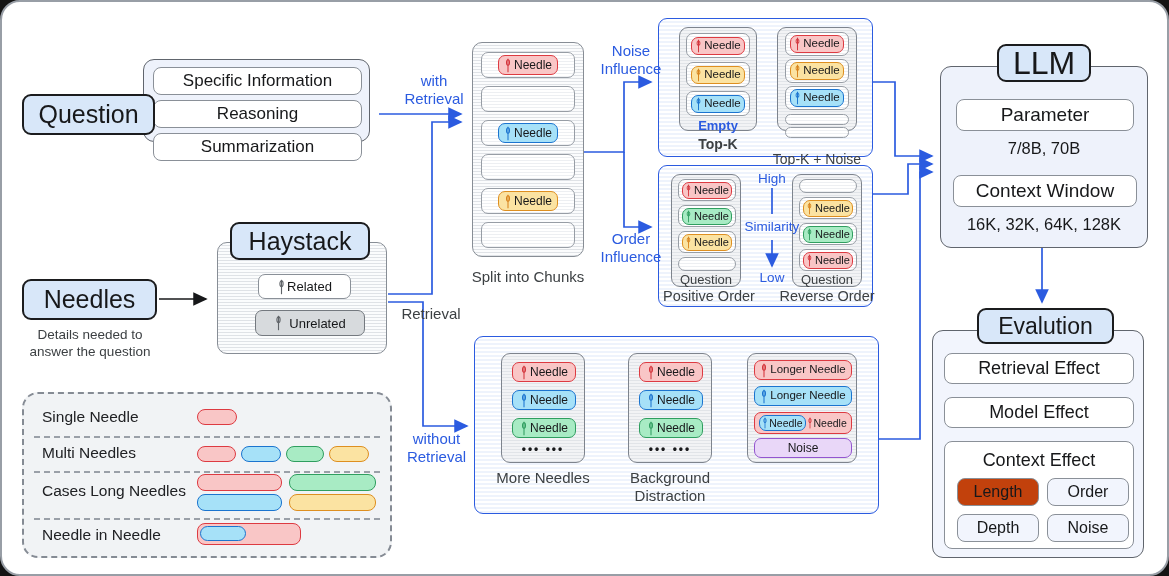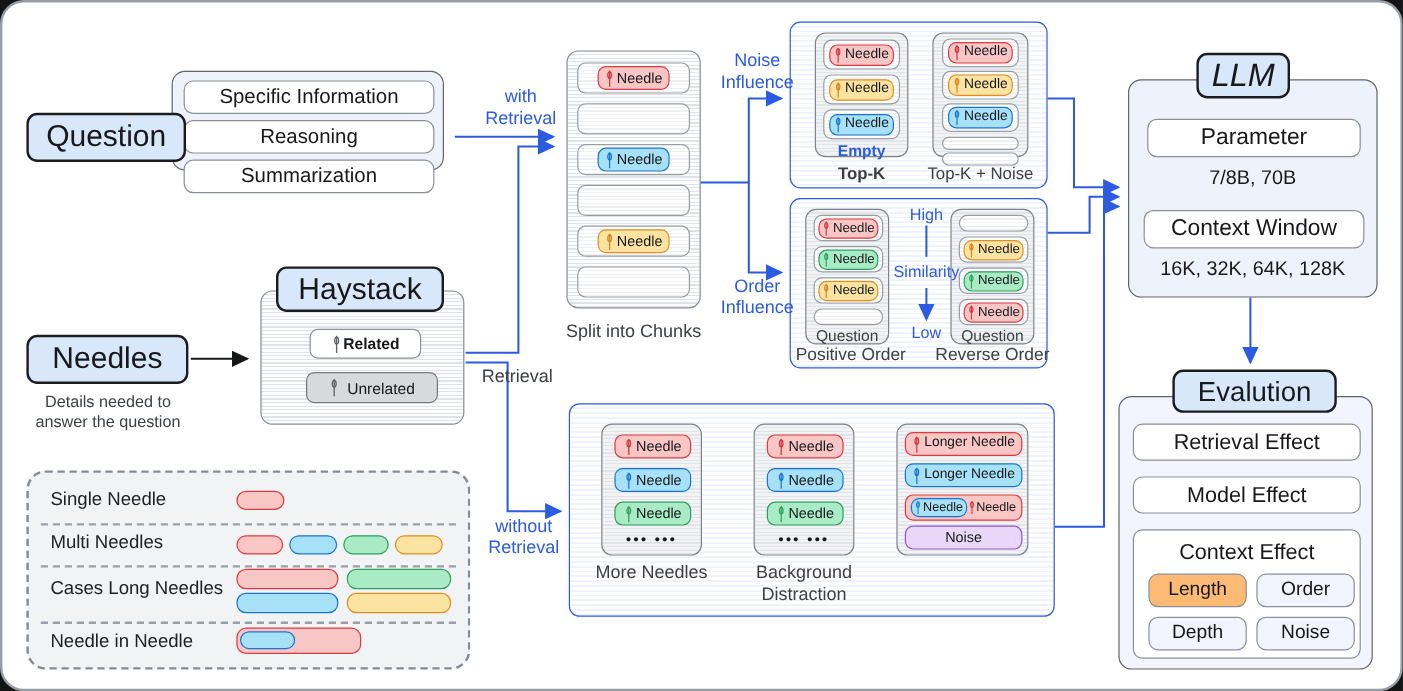--- a/index.html
+++ b/index.html
@@ -86,21 +86,21 @@
     <div class="wrow" style="left:9px;top:73px;width:209px;height:28px;font-size:17px;">Summarization</div>
   </div>
 
   <div class="chip" style="left:20px;top:277px;width:135px;height:41px;font-size:25px;">Needles</div>
   <div class="cap" style="left:0px;top:324px;width:176px;font-size:13.5px;line-height:17px;">
     <div>Details needed to</div>
     <div>answer the question</div>
   </div>
 
   <div class="striped" style="left:215px;top:240px;width:170px;height:112px;">
-    <span class="pill grayp" style="position:absolute;left:40px;top:31px;width:93px;height:25px;font-size:13px;gap:1px;font-weight:bold;">
+    <span class="pill grayp" style="position:absolute;left:40px;top:31px;width:93px;height:25px;font-size:13px;gap:1px;">
       <svg class="ndl" width="9" height="16" viewBox="0 0 10 20">
           <line x1="5" y1="1" x2="5" y2="19"></line>
           <ellipse cx="5" cy="6" rx="2" ry="3.6"></ellipse>
         </svg>
       <i>Related</i>
     </span>
     <span class="pill grayd" style="position:absolute;left:37px;top:67px;width:110px;height:26px;font-size:13px;gap:6px;">
       <svg class="ndl" width="9" height="16" viewBox="0 0 10 20">
           <line x1="5" y1="1" x2="5" y2="19"></line>
           <ellipse cx="5" cy="6" rx="2" ry="3.6"></ellipse>
@@ -218,21 +218,21 @@
               <line x1="5" y1="1" x2="5" y2="19"></line>
               <ellipse cx="5" cy="6" rx="2" ry="3.6"></ellipse>
             </svg>
             <i>Needle</i>
           </span>
         </div>
       <div class="chunk" style="left:7px;top:86px;width:64px;height:11px;"></div>
       <div class="chunk" style="left:7px;top:99px;width:64px;height:11px;border-width:1px;"></div>
     </div>
     <div class="lbl" style="left:20px;top:117px;width:78px;font-weight:bold;">Top-K</div>
-    <div class="lbl" style="left:108px;top:117px;width:100px;">Top-K + Noise</div>
+    <div class="lbl" style="left:108px;top:132px;width:100px;">Top-K + Noise</div>
   </div>
 
   <div class="bluebox" style="left:656px;top:163px;width:215px;height:142px;">
     <div class="gcont" style="position:absolute;left:12px;top:8px;width:70px;height:113px;">
       <div class="chunk" style="left:6px;top:4px;width:58px;height:22px;">
           <span class="pill red" style="height:17px;font-size:11px;padding:0 2px;">
             <svg class="ndl" width="7" height="13" viewBox="0 0 10 20">
               <line x1="5" y1="1" x2="5" y2="19"></line>
               <ellipse cx="5" cy="6" rx="2" ry="3.6"></ellipse>
             </svg>
@@ -391,28 +391,28 @@
         <div>Distraction</div>
     </div>
   </div>
 
   <div class="group" style="left:938px;top:64px;width:208px;height:182px;">
     <div class="wrow" style="left:15px;top:32px;width:178px;height:32px;font-size:19px;">Parameter</div>
     <div style="position:absolute;left:0;top:72px;width:100%;text-align:center;font-size:16.5px;color:#17181a;">7/8B, 70B</div>
     <div class="wrow" style="left:12px;top:108px;width:184px;height:32px;font-size:19px;">Context Window</div>
     <div style="position:absolute;left:0;top:148px;width:100%;text-align:center;font-size:16.5px;color:#17181a;">16K, 32K, 64K, 128K</div>
   </div>
-  <div class="chip" style="left:995px;top:42px;width:78px;height:38px;font-size:27px;font-style:italic;">LLM</div>
+  <div class="chip" style="left:995px;top:42px;width:94px;height:38px;font-size:32px;">LLM</div>
 
   <div class="group" style="left:930px;top:328px;width:212px;height:228px;background:#f2f5fd;">
     <div class="wrow" style="left:11px;top:22px;width:190px;height:31px;font-size:18px;">Retrieval Effect</div>
     <div class="wrow" style="left:11px;top:66px;width:190px;height:31px;font-size:18px;">Model Effect</div>
     <div class="wrow" style="left:11px;top:110px;width:190px;height:108px;">
       <div style="position:absolute;left:0;top:8px;width:100%;text-align:center;font-size:18px;">Context Effect</div>
-      <div class="wrow" style="left:12px;top:36px;width:82px;height:28px;font-size:16px;background:#fdba74;">Length</div>
+      <div class="wrow" style="left:12px;top:36px;width:82px;height:28px;font-size:16px;background:#c2410c;">Length</div>
       <div class="wrow" style="left:102px;top:36px;width:82px;height:28px;font-size:16px;background:#f2f5fd;">Order</div>
       <div class="wrow" style="left:12px;top:72px;width:82px;height:28px;font-size:16px;background:#f2f5fd;">Depth</div>
       <div class="wrow" style="left:102px;top:72px;width:82px;height:28px;font-size:16px;background:#f2f5fd;">Noise</div>
     </div>
   </div>
   <div class="chip" style="left:975px;top:306px;width:137px;height:36px;font-size:23px;">Evalution</div>
 
   <div class="legend" style="left:20px;top:390px;width:370px;height:166px;">
     <div class="llabel" style="left:18px;top:14px;">Single Needle</div>
     <div class="lpill" style="left:173px;top:15px;width:40px;height:16px;background:#f9c6c6;border:1.4px solid #dd3a41;"></div>

